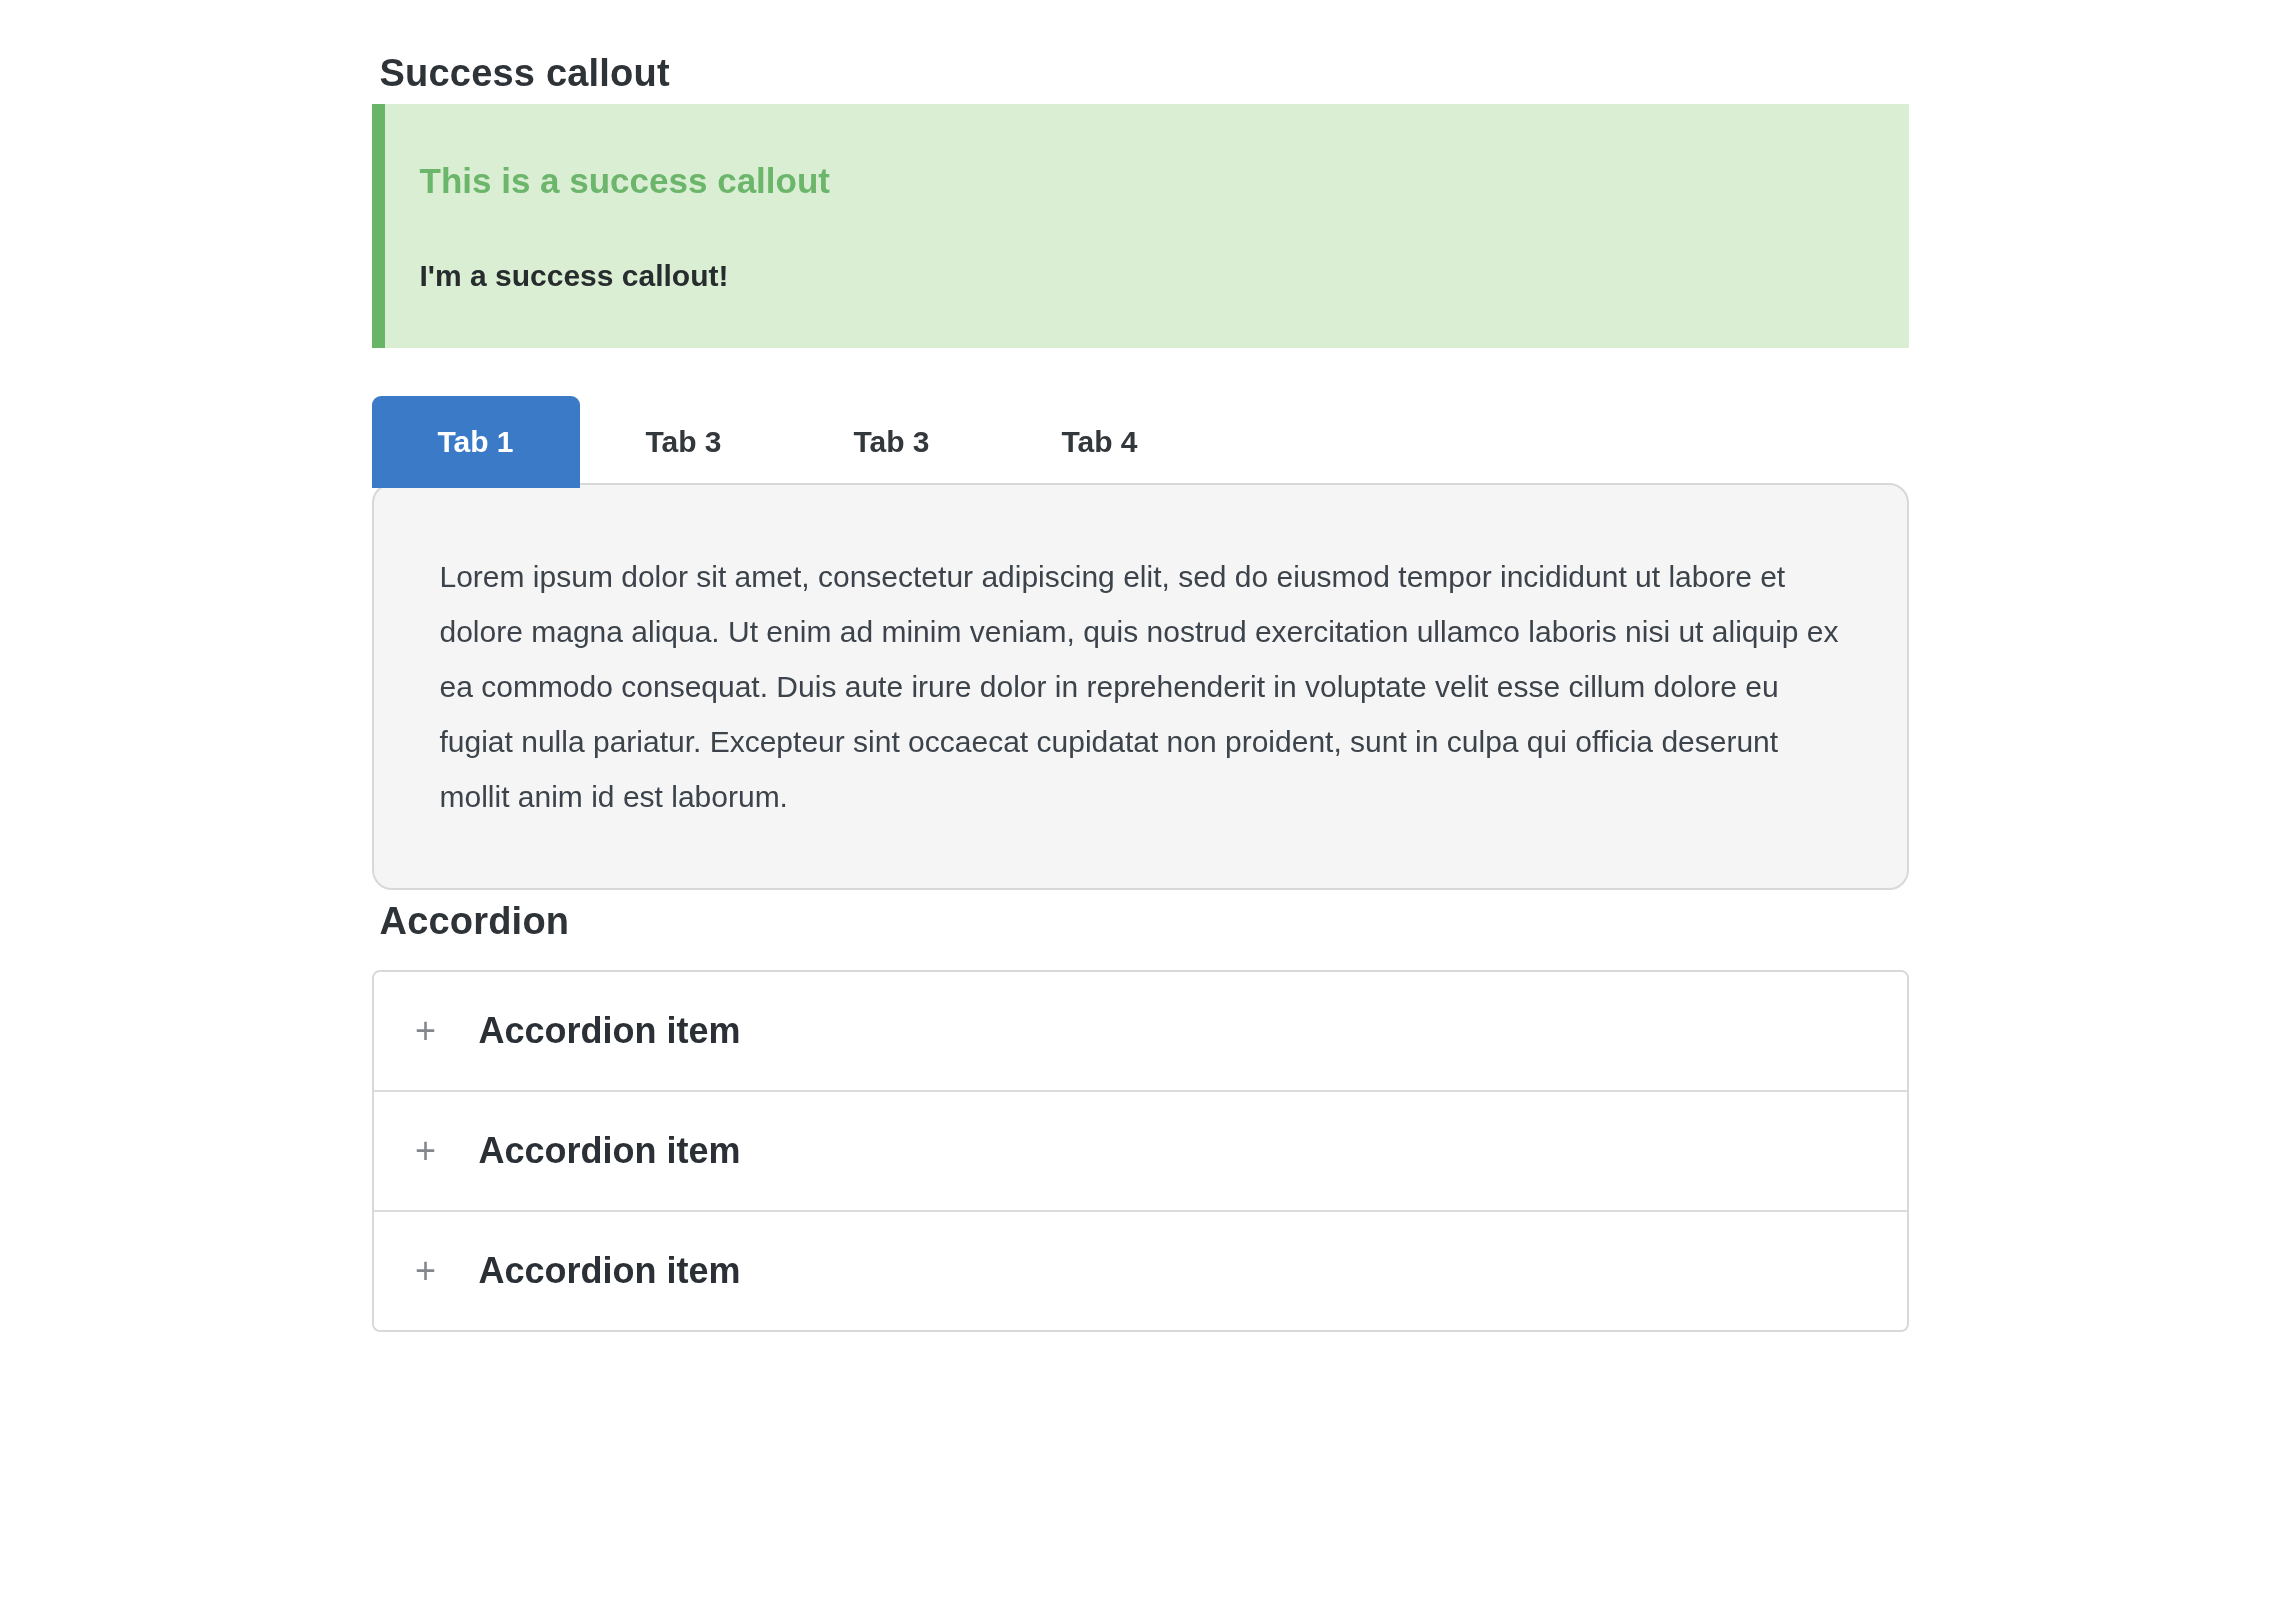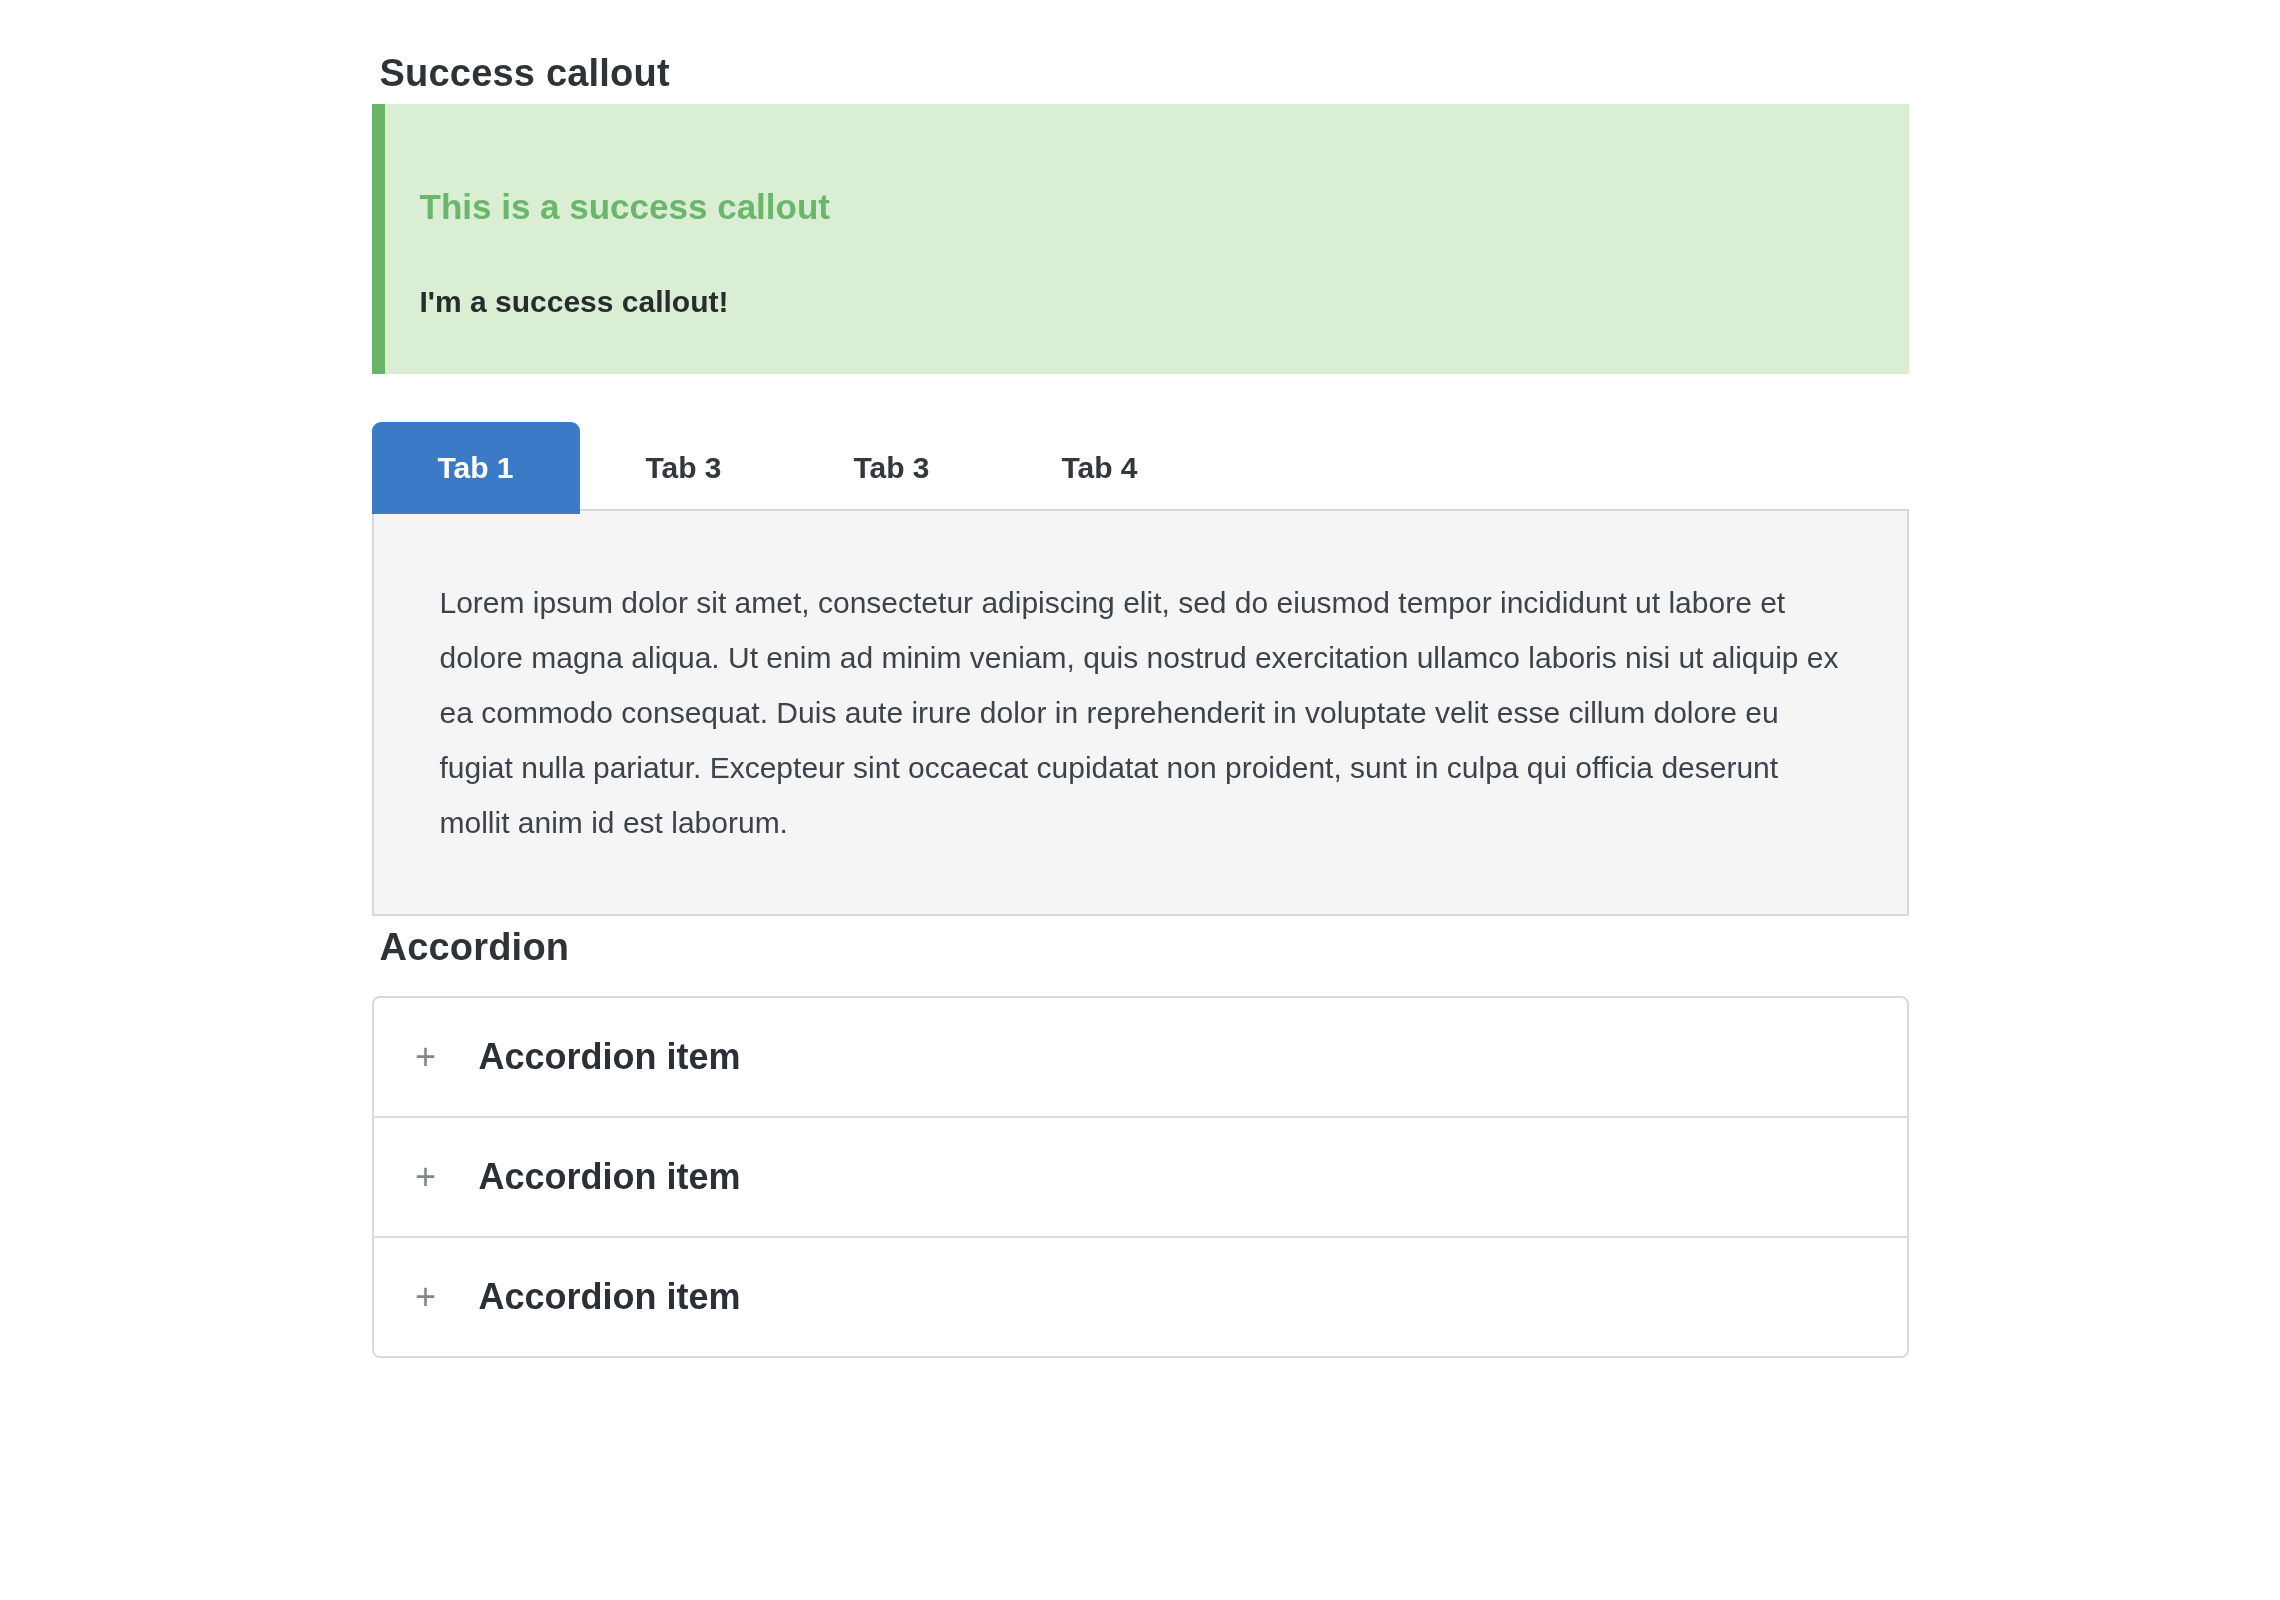--- a/index.html
+++ b/index.html
@@ -28,21 +28,21 @@
     letter-spacing: 0.2px;
   }
   .heading-success { margin-bottom: 58px; }
   .heading-tabs    { margin-top: 72px; }
   .heading-accordions { margin-top: 54px; }
 
   
   .callout-success {
     background: #d9eed3;
     border-left: 13px solid #69b567;
-    padding: 82px 48px 54px 35px;
+    padding: 56px 48px 54px 35px;
     box-sizing: border-box;
   }
   .callout-title {
     font-size: 35px;
     line-height: 42px;
     font-weight: 700;
     color: #6cb66c;
     margin: 0 0 56px 0;
   }
   .callout-body {
@@ -79,21 +79,21 @@
     background: #3a7ac7;
     color: #ffffff;
     border-radius: 9px 9px 0 0;
   }
   .tab-panel {
     position: relative;
     z-index: 1;
     margin-top: -5px;
     background: #f5f5f6;
     border: 2px solid #d8d8d8;
-    border-radius: 0;
+    border-radius: 20px;
     padding: 64px 66px;
   }
   .tab-panel p {
     margin: 0;
     font-size: 30px;
     line-height: 55px;
     color: #3c434a;
   }
 
   

